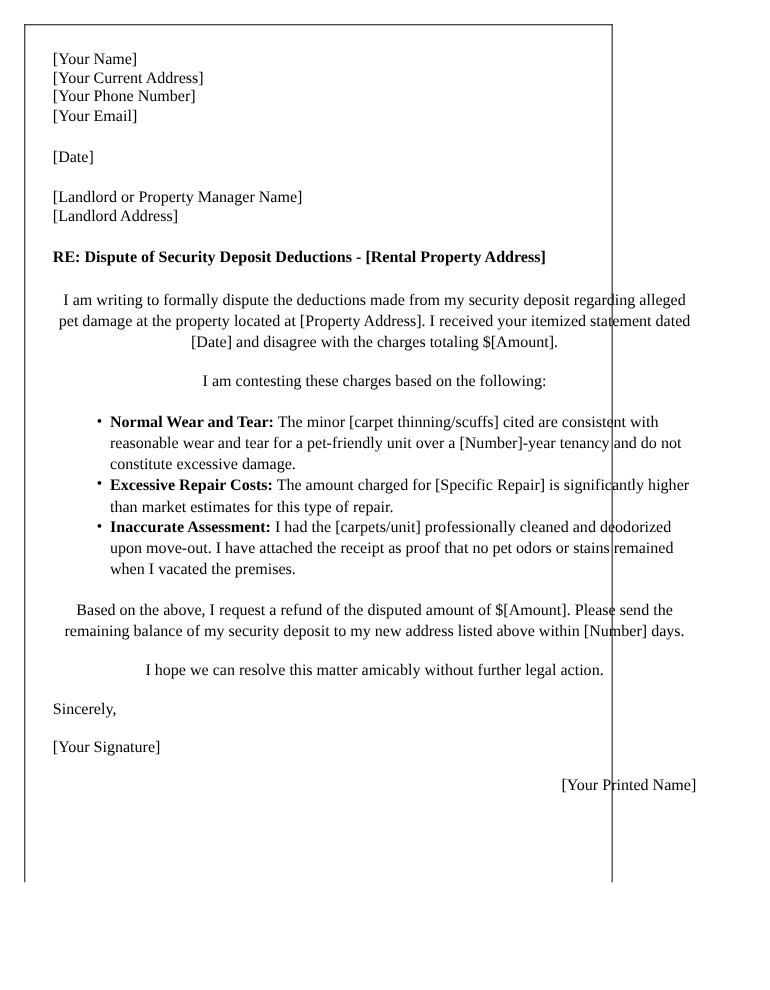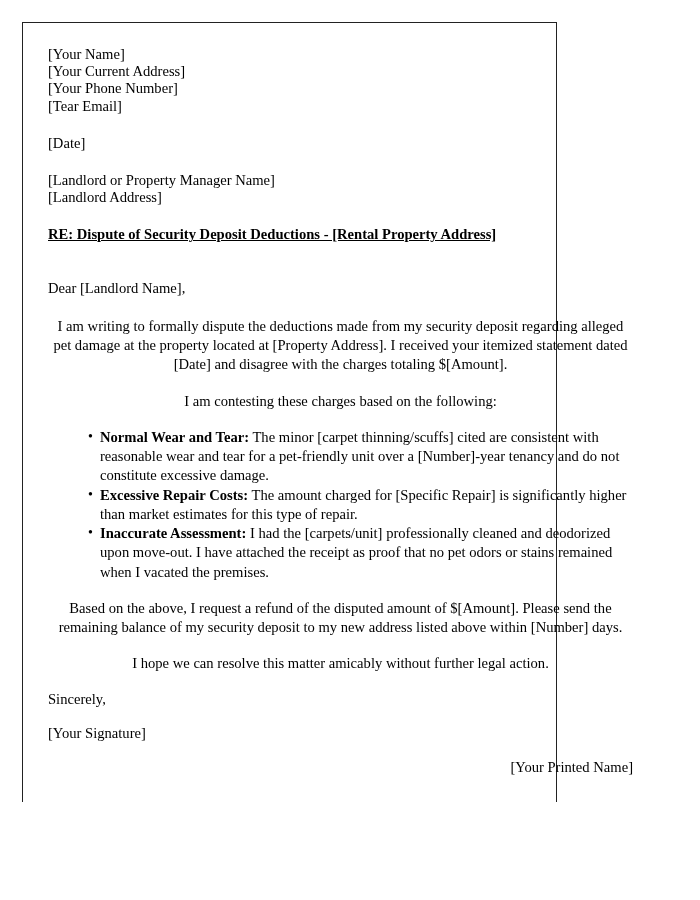--- a/index.html
+++ b/index.html
@@ -46,25 +46,24 @@
     line-height: 17.2px;
     white-space: nowrap;
   }
 
   .solo-line {
     margin: 0 0 20px 0;
     line-height: 17.2px;
   }
 
   .re-line {
-    margin: 0 0 36px 0;
+    margin: 0 0 20px 0;
     font-weight: bold;
     line-height: 17.2px;
     white-space: nowrap;
-    text-decoration: underline;
   }
 
   .para {
     margin: 0 0 17px 0;
     text-align: center;
   }
 
   ul.reasons {
     margin: 0 0 17px 0;
     padding: 0 0 0 40px;
@@ -98,33 +97,32 @@
 </head>
 <body>
 
 <div id="page-frame">
   <div id="letter">
 
     <div class="addr-block">
       <span class="addr-line">[Your Name]</span>
       <span class="addr-line">[Your Current Address]</span>
       <span class="addr-line">[Your Phone Number]</span>
-      <span class="addr-line">[Tear Email]</span>
+      <span class="addr-line">[Your Email]</span>
     </div>
 
     <div class="solo-line">[Date]</div>
 
     <div class="addr-block">
       <span class="addr-line">[Landlord or Property Manager Name]</span>
       <span class="addr-line">[Landlord Address]</span>
     </div>
 
     <div class="re-line">RE: Dispute of Security Deposit Deductions - [Rental Property Address]</div>
 
-    <div class="solo-line">Dear [Landlord Name],</div>
 
     <p class="para">I am writing to formally dispute the deductions made from my security deposit regarding alleged pet damage at the property located at [Property Address]. I received your itemized statement dated [Date] and disagree with the charges totaling $[Amount].</p>
 
     <p class="para">I am contesting these charges based on the following:</p>
 
     <ul class="reasons">
       <li>
         <span class="lead">Normal Wear and Tear:</span><span> The minor [carpet thinning/scuffs] cited are consistent with reasonable wear and tear for a pet-friendly unit over a [Number]-year tenancy and do not constitute excessive damage.</span>
       </li>
       <li>

